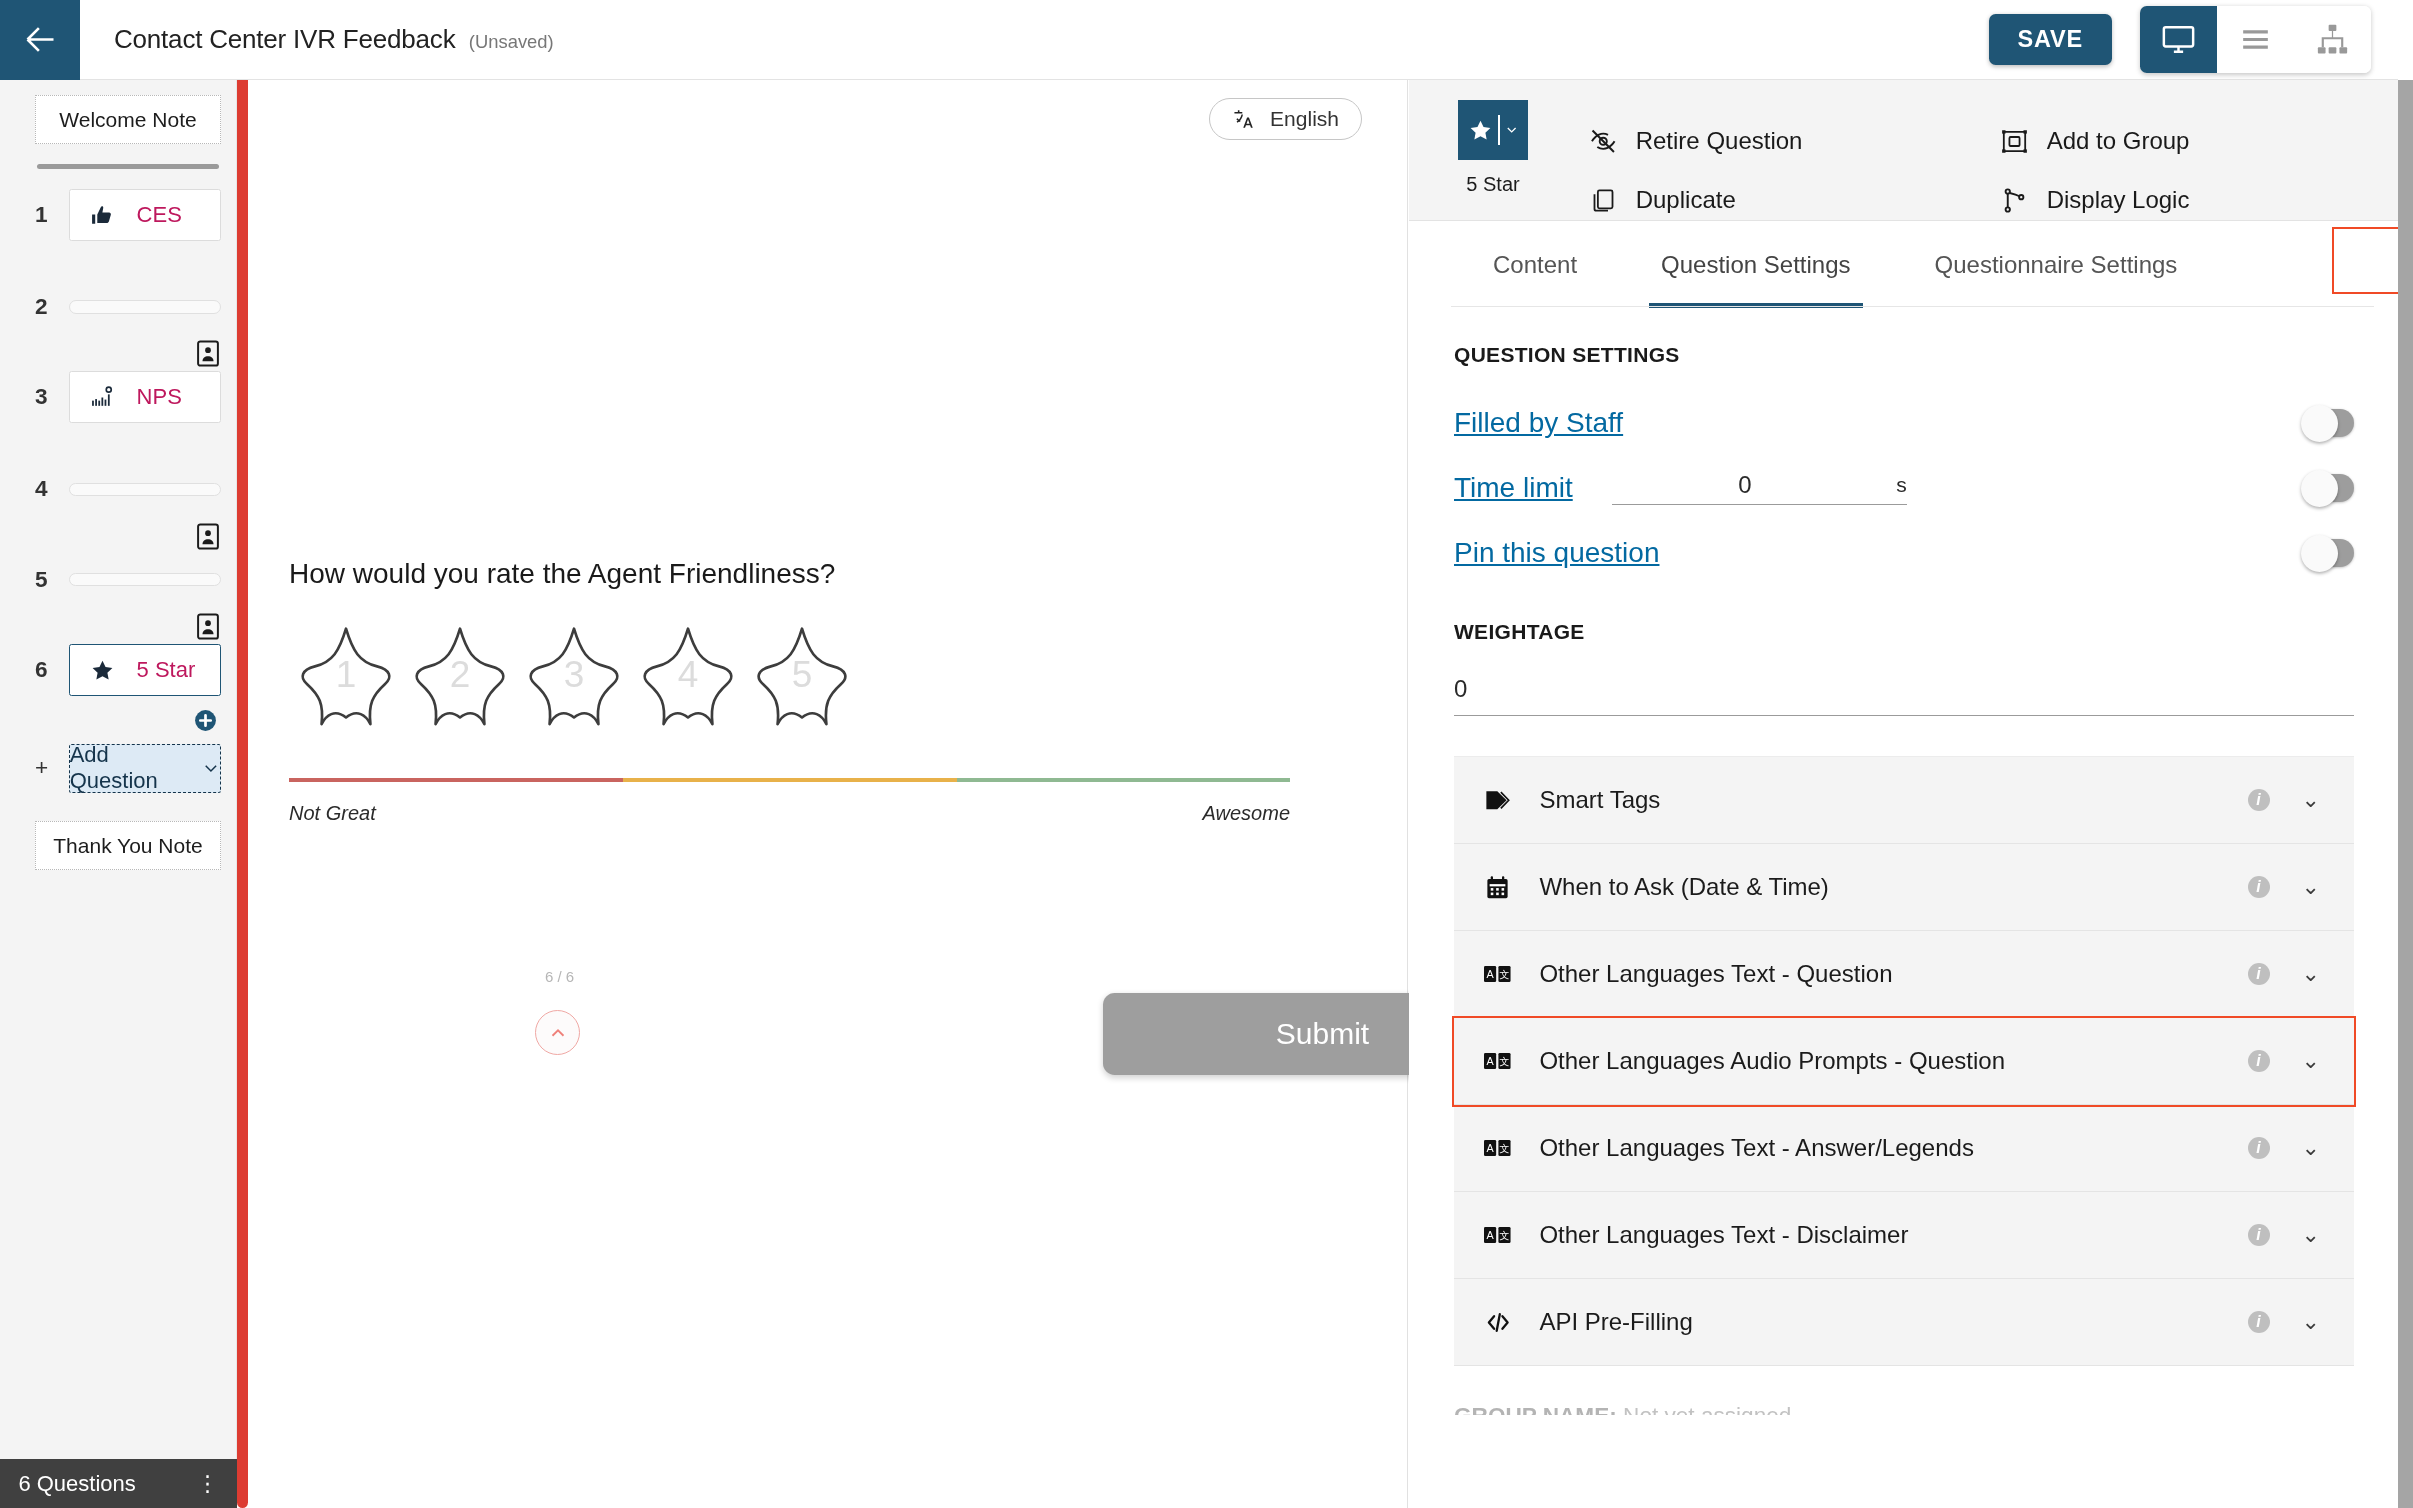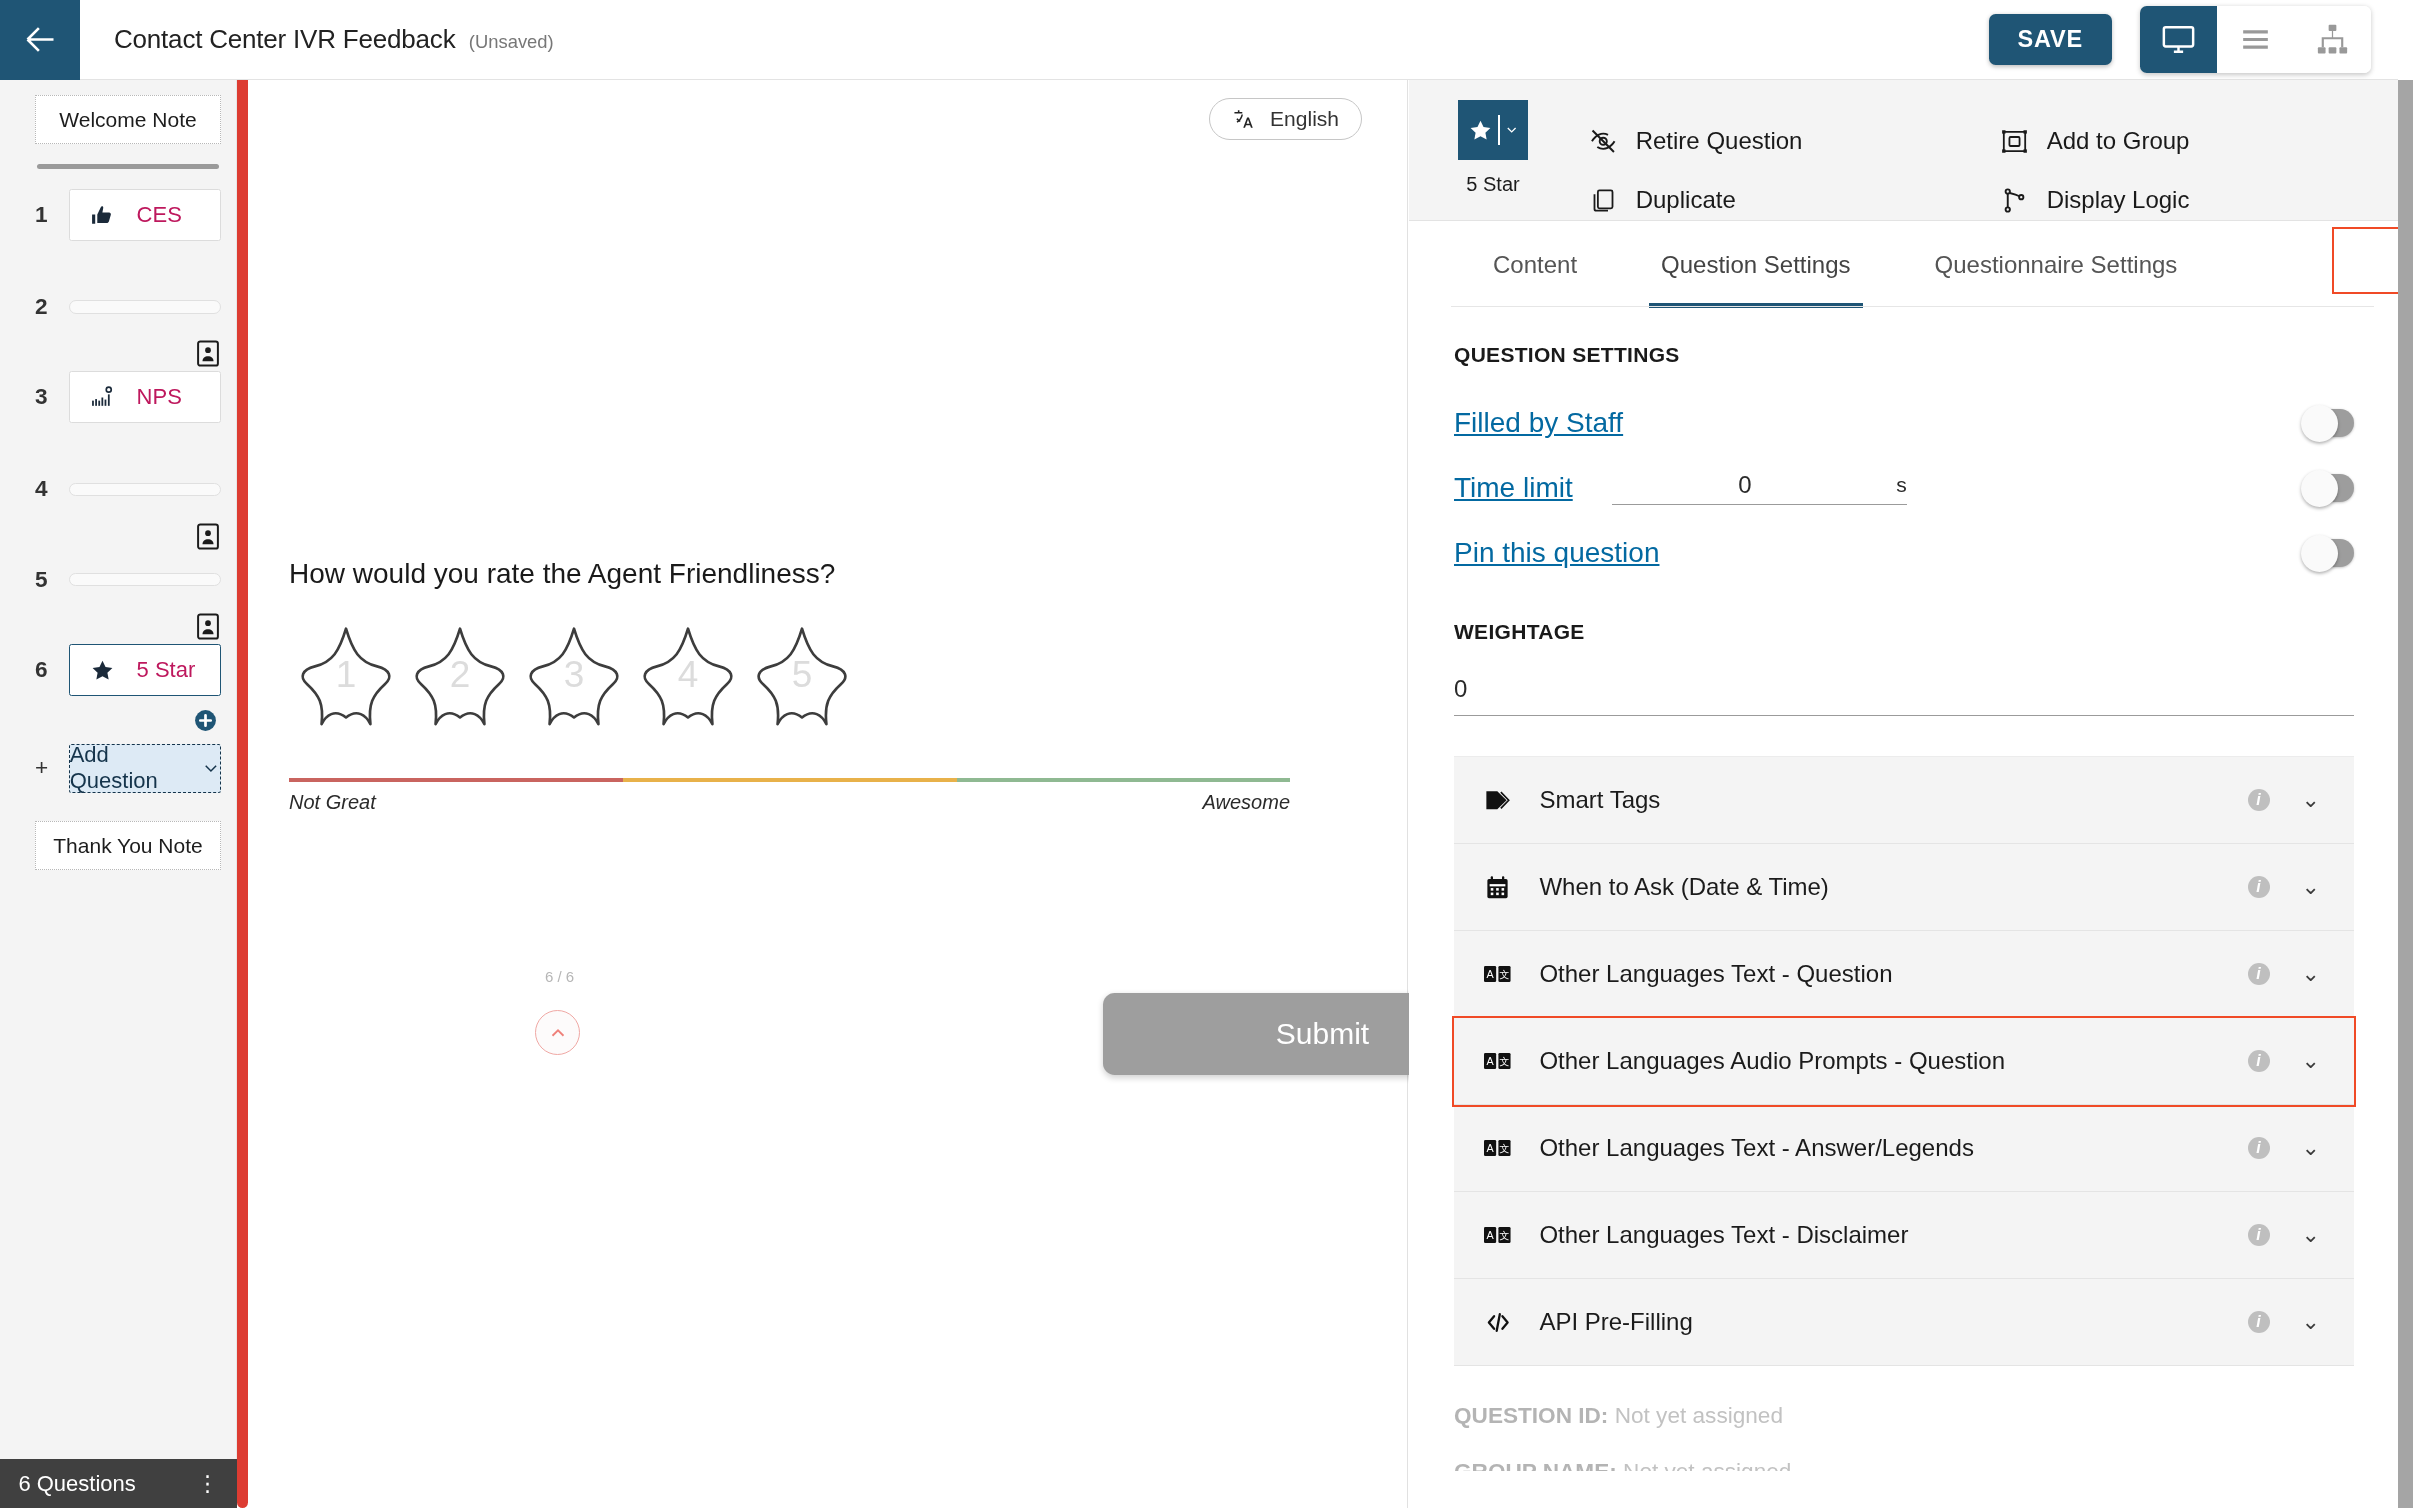--- a/index.html
+++ b/index.html
@@ -112,21 +112,21 @@
   .star-item { position: relative; width: 114px; height: 111px; cursor: pointer; }
   .star-item svg { width: 114px; height: 111px; display: block; }
   .star-num {
     position: absolute; top: 48%; left: 0; width: 114px; text-align: center;
     transform: translateY(-50%);
     font-size: 37px; color: #dcdcdc;
   }
   .legend-bar { display: flex; margin-top: 45px; width: 1001px; height: 4.2px; }
   .legend-bar span { height: 4.2px; }
   .legend-labels {
-    display: flex; justify-content: space-between; width: 1001px; margin-top: 9px;
+    display: flex; justify-content: space-between; width: 1001px; margin-top: 20px;
     font-size: 20px; font-style: italic; color: #2b2b2b;
   }
   .page-count { position: absolute; left: 297px; top: 888px; font-size: 15px; color: #b6b6b6; }
   .up-btn {
     position: absolute; left: 287px; top: 930px; width: 45px; height: 45px;
     border: 0.8px solid #f0a8a4; border-radius: 50%; background: #fdfbfb;
     display: flex; align-items: center; justify-content: center; cursor: pointer;
   }
   .submit-btn {
     position: absolute; left: 855px; top: 913px; width: 439px; height: 82px;
@@ -670,23 +670,20 @@
           <span class="acc-right">
             <span class="info-ico">i</span>
             <span class="chev">⌄</span>
           </span>
         </div>
 
       </div>
     </div>
 
     <div class="meta">
-      <div class="meta-line">
-        <b>QUESTION ID:</b><span> Not yet assigned</span>
-      </div>
       <div class="meta-line meta-clip">
         <b>GROUP NAME:</b><span> Not yet assigned</span>
       </div>
     </div>
 
     <div class="tab-highlight"></div>
   </div>
 
   <div class="rp-scroll">
     <div class="thumb"></div>

